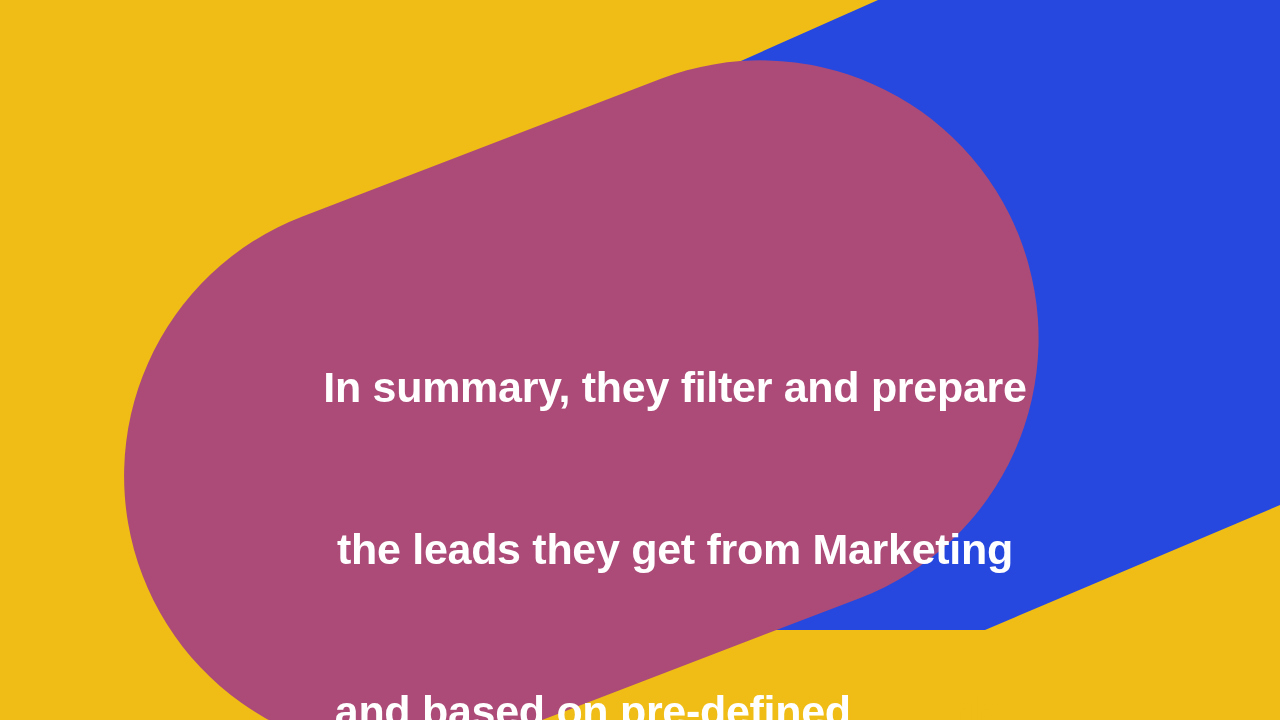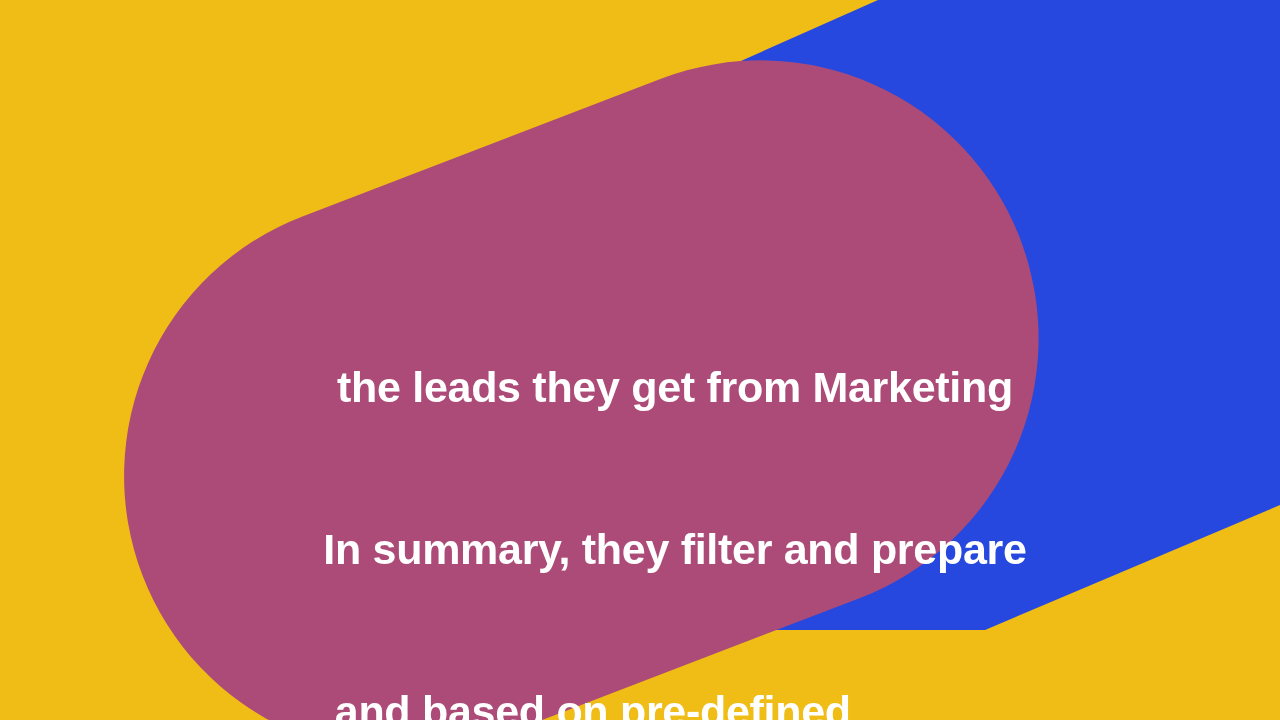--- a/index.html
+++ b/index.html
@@ -55,23 +55,23 @@
 
     <polygon points="878,0 1280,0 1280,505 985,630 660,630 660,97" fill="#2648df"></polygon>
 
     <g transform="rotate(-21 600 400)">
       <rect x="110" y="122" width="940" height="556" rx="278" ry="278" fill="#ac4b77"></rect>
     </g>
   </svg>
 
   <div id="caption">
     <span class="cap-line">
-      <span>the leads they get from Marketing</span>
+      <span>In summary, they filter and prepare</span>
     </span>
     <span class="cap-line">
-      <span>In summary, they filter and prepare</span>
+      <span>the leads they get from Marketing</span>
     </span>
     <span class="cap-line">
       <span>and based on pre-defined </span><span class="hl">criteria,</span>
     </span>
   </div>
 
 </div>
 
 </body></html>

